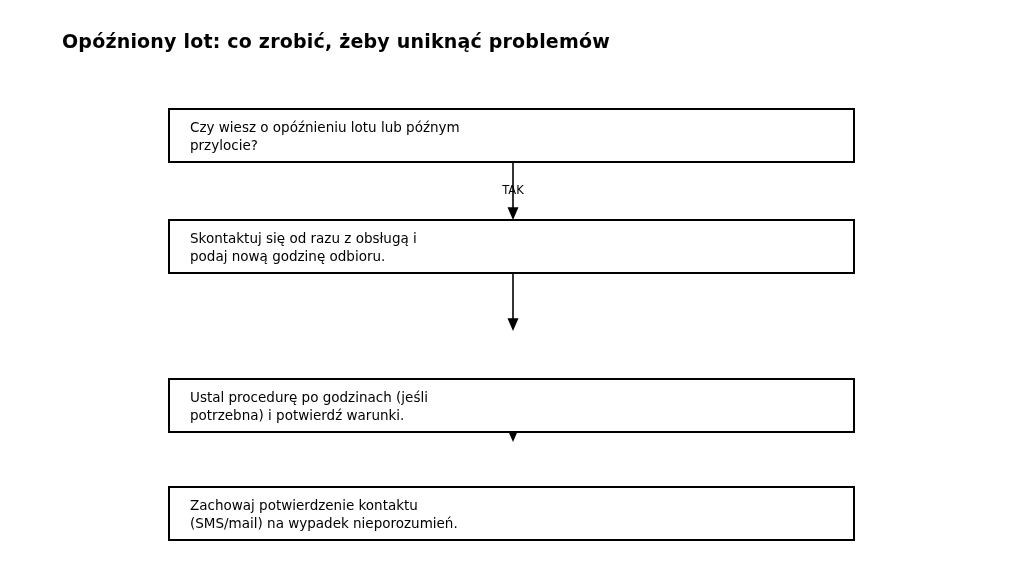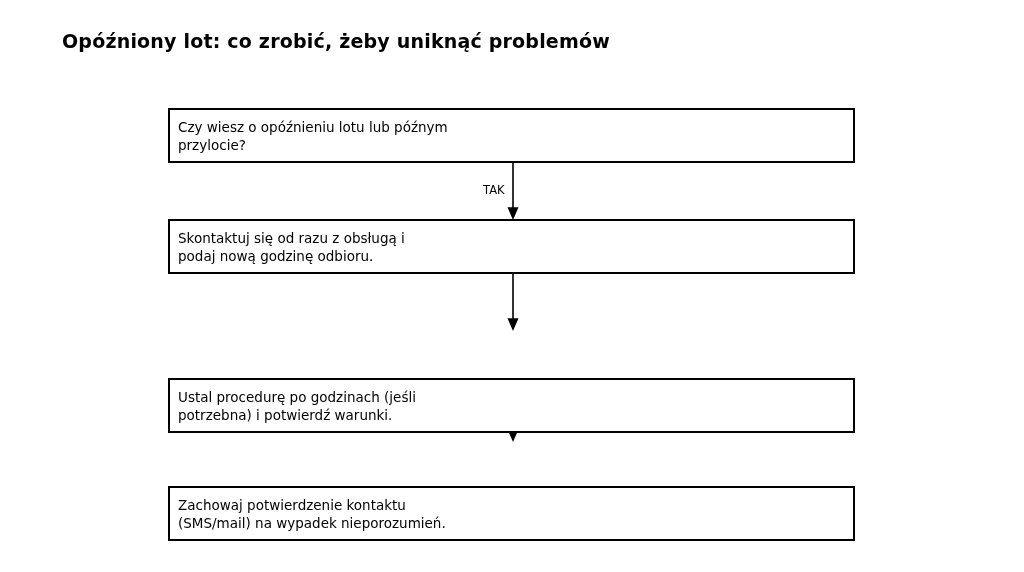--- a/index.html
+++ b/index.html
@@ -26,21 +26,21 @@
   }
   .flow-box {
     position: absolute;
     left: 168px;
     width: 687px;
     height: 55px;
     border: 2px solid #000000;
     background: #ffffff;
     display: flex;
     align-items: center;
-    padding-left: 8px;
+    padding-left: 20px;
     padding-right: 12px;
   }
   .flow-box .box-text {
     font-size: 13.5px;
     line-height: 18px;
     color: #000000;
     white-space: pre-line;
   }
   .box-1 { top: 108px; }
   .box-2 { top: 219px; }
@@ -50,20 +50,21 @@
     position: absolute;
     left: 0; top: 0;
     width: 1024px; height: 572px;
     pointer-events: none;
   }
   .connector-label {
     position: absolute;
     left: 483px;
     top: 183px;
     width: 60px;
+    text-align: center;
     font-size: 11.5px;
     color: #000000;
     background: transparent;
   }
   .footer-note {
     position: absolute;
     left: 30px;
     top: 520px;
     font-size: 13px;
     color: #3a3a3a;

